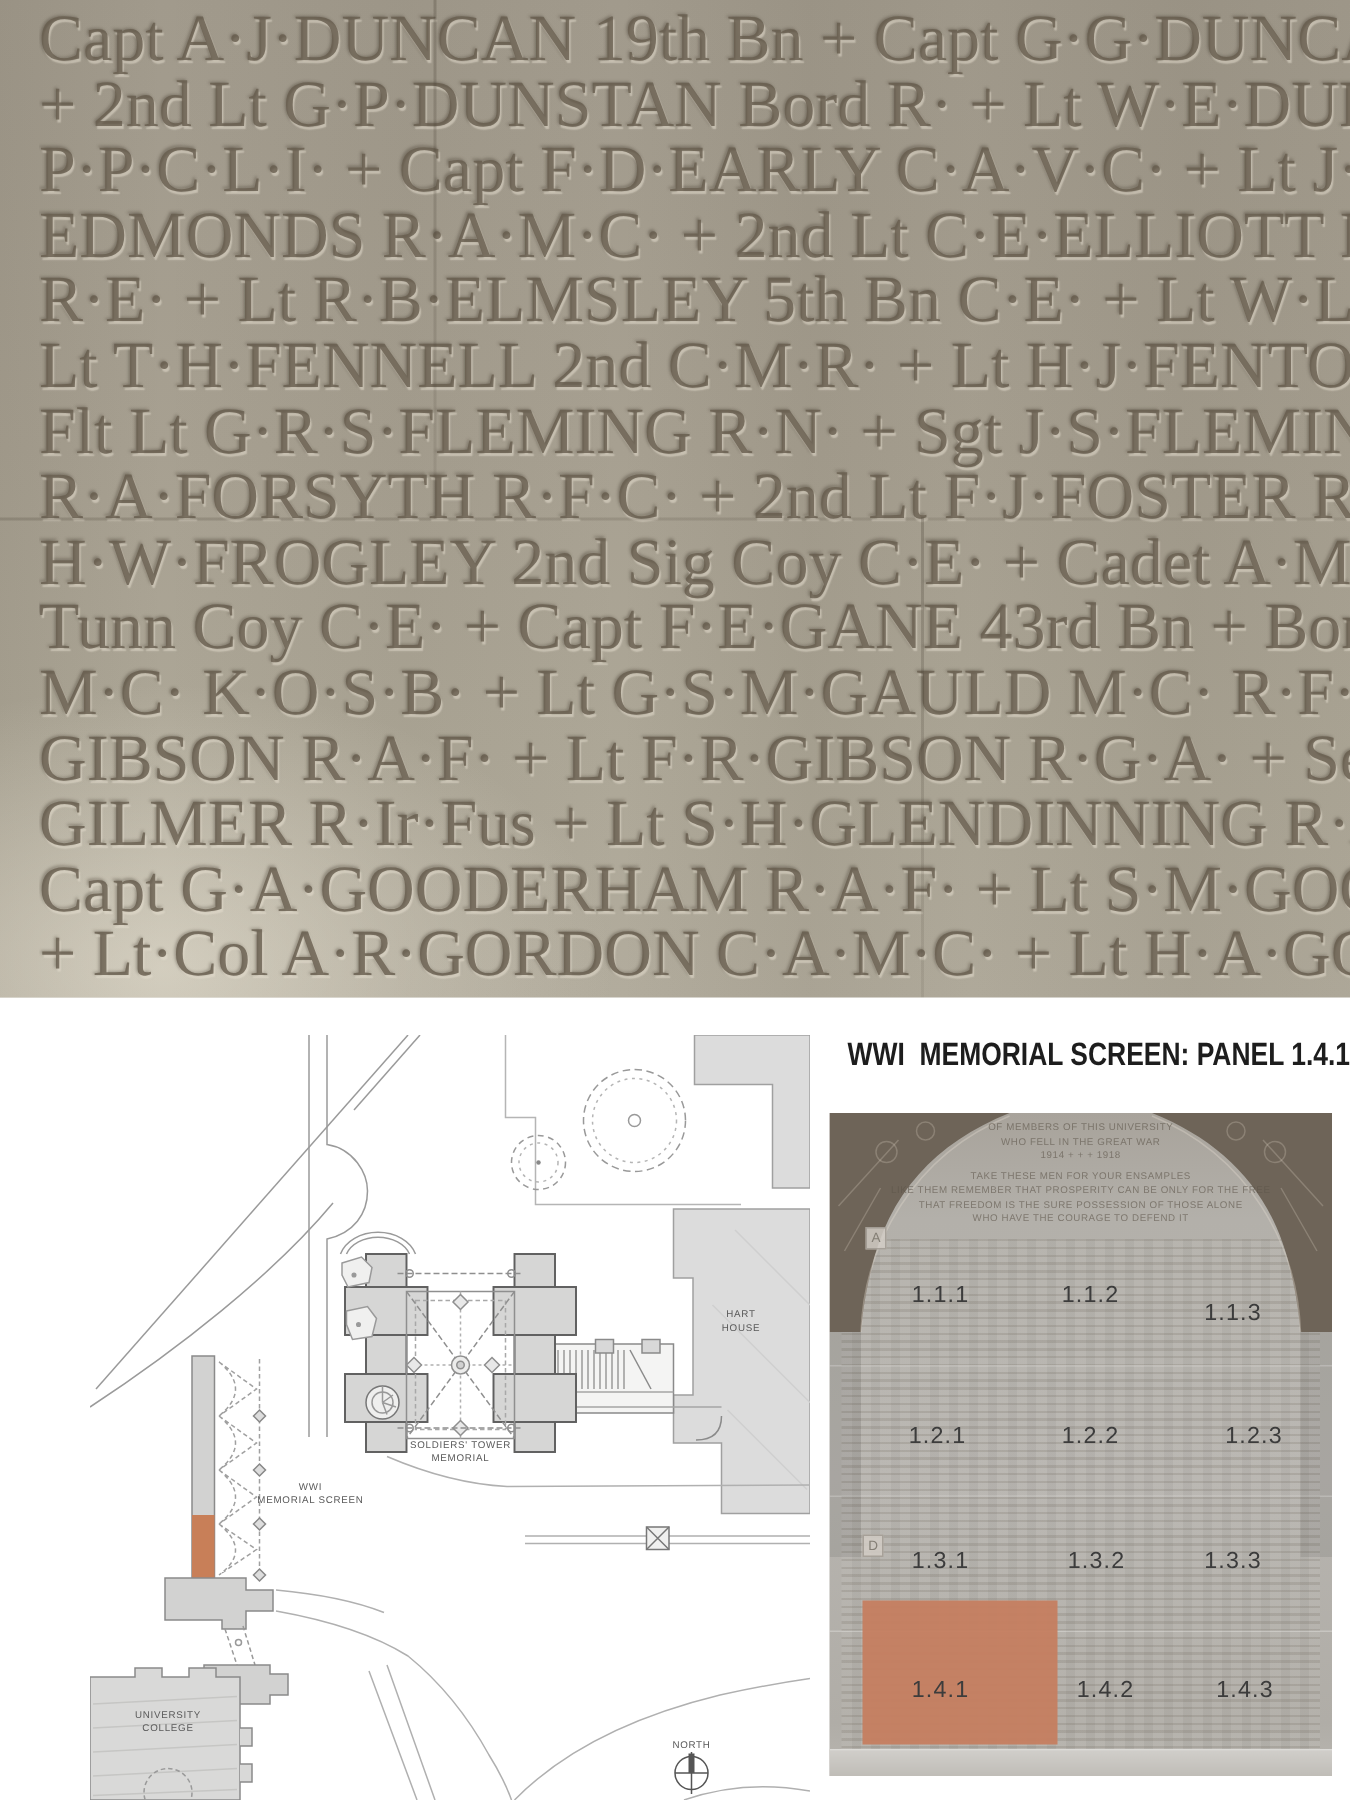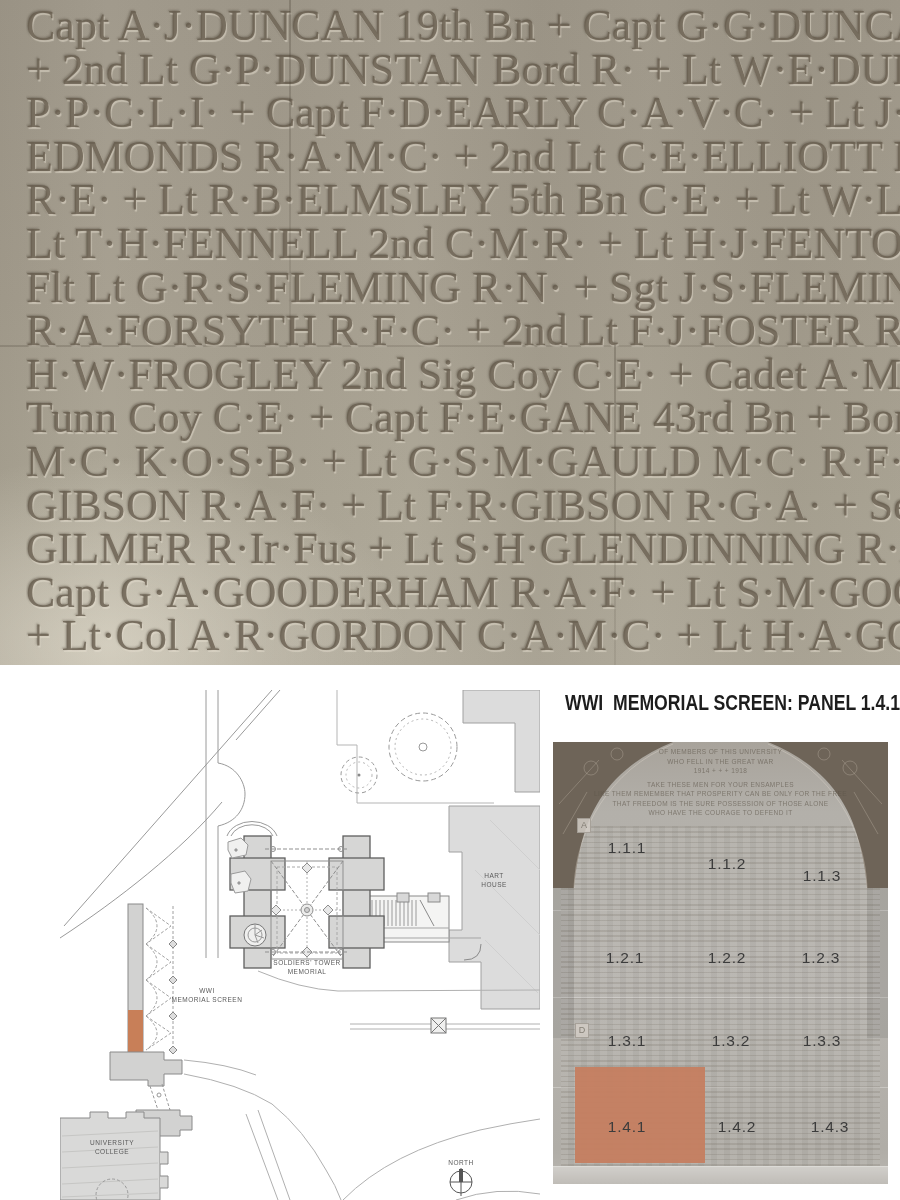--- a/index.html
+++ b/index.html
@@ -255,26 +255,26 @@
       <div>LIKE THEM REMEMBER THAT PROSPERITY CAN BE ONLY FOR THE FREE</div>
       <div>THAT FREEDOM IS THE SURE POSSESSION OF THOSE ALONE</div>
       <div>WHO HAVE THE COURAGE TO DEFEND IT</div>
     </div>
 
     <div class="hl-orange" style="background-color: rgb(197, 126, 96);"></div>
 
     <div class="marker" style="left:24px;top:76px">A</div>
     <div class="marker" style="left:22px;top:281px">D</div>
 
-    <span class="panel-num" style="left:74px;top:106px">1.1.1</span>
+    <span class="panel-num" style="left:74px;top:122px">1.1.1</span>
     <span class="panel-num" style="left:174px;top:122px">1.1.2</span>
     <span class="panel-num" style="left:269px;top:134px">1.1.3</span>
     <span class="panel-num" style="left:72px;top:216px">1.2.1</span>
     <span class="panel-num" style="left:174px;top:216px">1.2.2</span>
-    <span class="panel-num" style="left:268px;top:216px">1.2.3</span>
+    <span class="panel-num" style="left:283px;top:216px">1.2.3</span>
     <span class="panel-num" style="left:74px;top:299px">1.3.1</span>
     <span class="panel-num" style="left:178px;top:299px">1.3.2</span>
     <span class="panel-num" style="left:269px;top:299px">1.3.3</span>
     <span class="panel-num" style="left:74px;top:385px">1.4.1</span>
     <span class="panel-num" style="left:184px;top:385px">1.4.2</span>
     <span class="panel-num" style="left:277px;top:385px">1.4.3</span>
 
     <div class="floor"></div>
   </figure>
 

